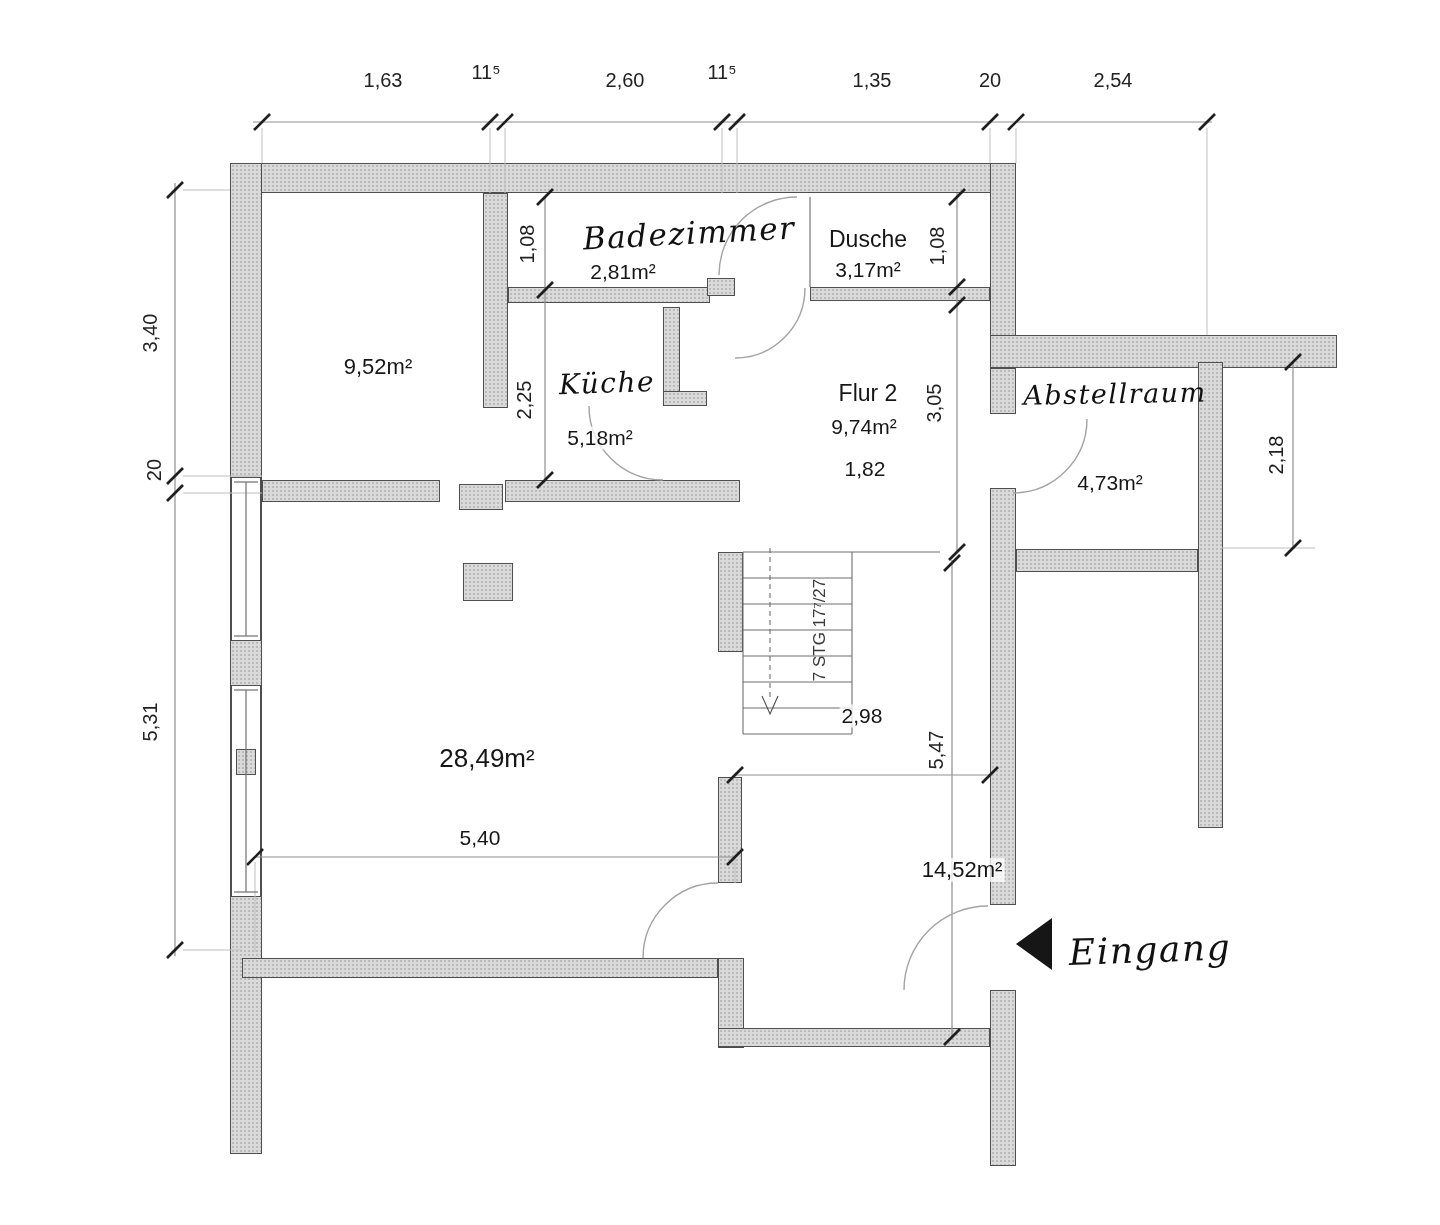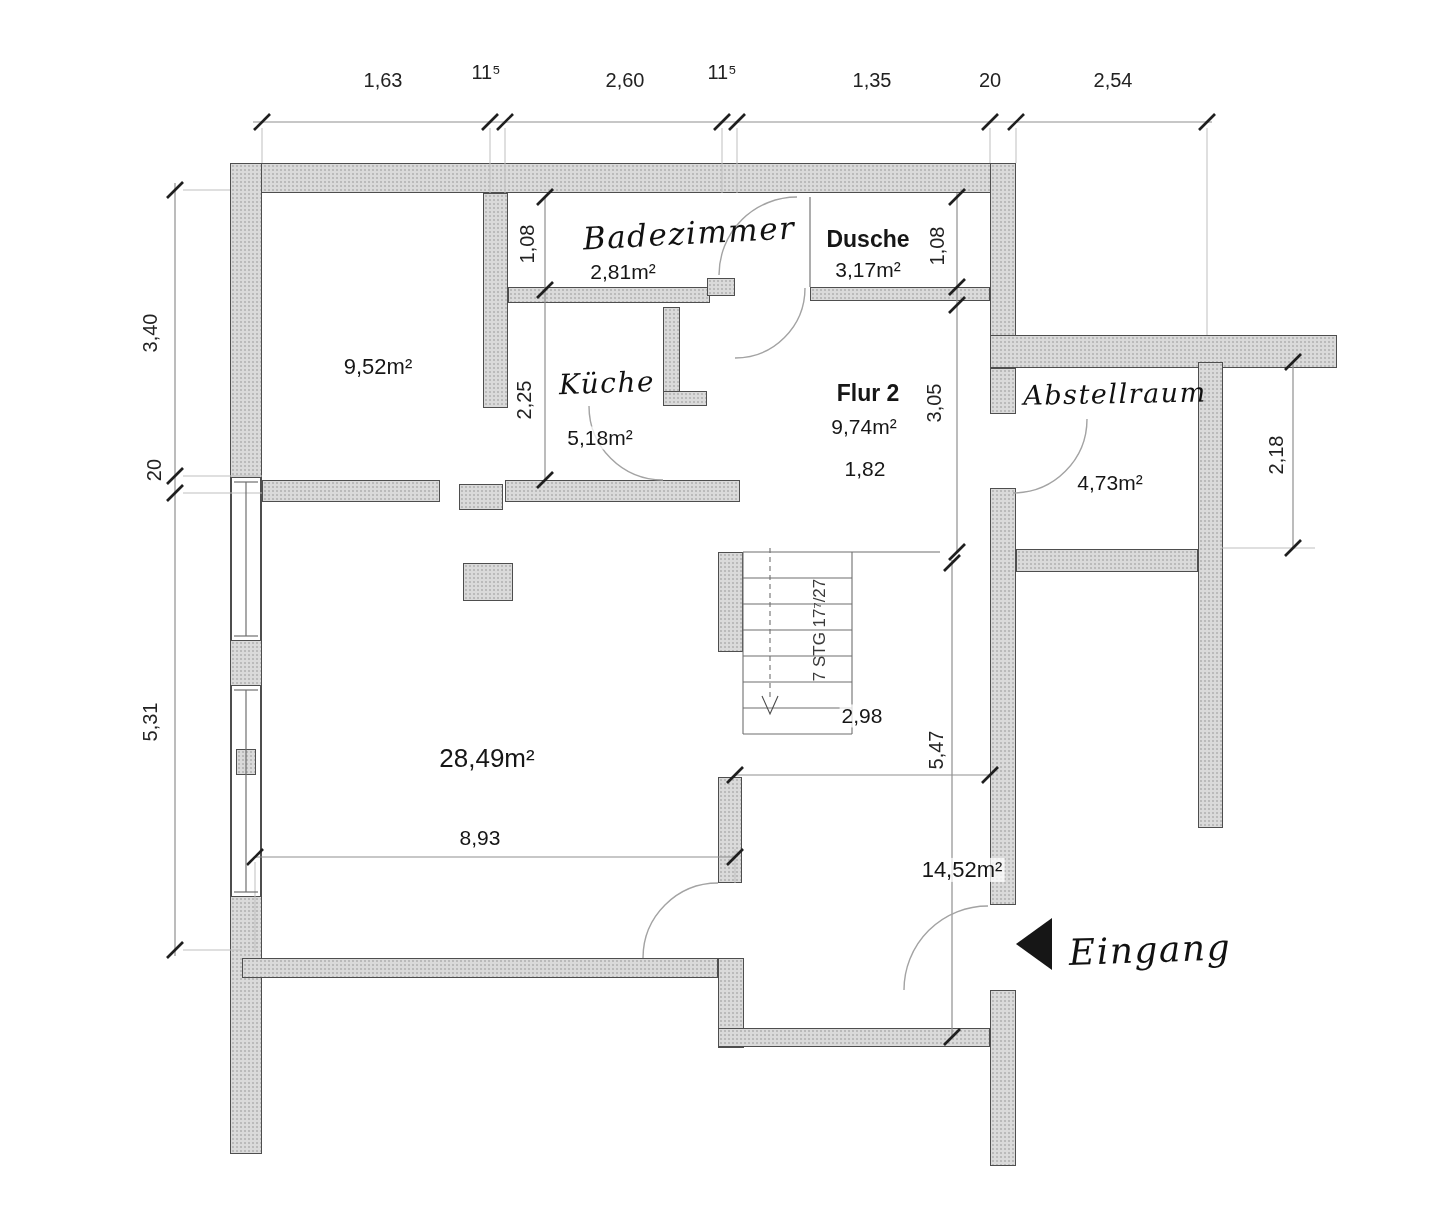--- a/index.html
+++ b/index.html
@@ -10,21 +10,21 @@
   #plan{position:relative;width:1440px;height:1225px;background:#ffffff;overflow:hidden;
         font-family:"Liberation Sans",sans-serif;}
   .wall{position:absolute;box-sizing:border-box;background-color:var(--wall-fill);
         background-image:radial-gradient(#b9b9b9 0.7px, transparent 0.9px);
         background-size:4px 4px;border:1px solid var(--wall-edge);}
   .win{position:absolute;box-sizing:border-box;background:#ffffff;
        border-left:2px solid var(--wall-edge);border-right:2px solid var(--wall-edge);}
   .lbl{position:absolute;color:var(--ink);white-space:nowrap;
        transform:translate(-50%,-50%);font-size:21px;background:rgba(255,255,255,0.75);
        padding:0 2px;line-height:1.1;}
-  .bold{font-weight:bold;font-size:23px;}
+  .bold{font-weight:normal;font-size:23px;}
   .dim{font-size:20px;color:#222;}
   .rot{transform:translate(-50%,-50%) rotate(-90deg);}
   .hand{font-family:"DejaVu Serif","Liberation Serif",serif;font-style:italic;
         letter-spacing:1.5px;background:transparent;color:#111;}
   svg{position:absolute;left:0;top:0;pointer-events:none;}
 </style>
 </head>
 <body>
 
 <div id="plan">
@@ -183,21 +183,21 @@
   <div class="lbl" style="left:868px;top:270px">3,17m²</div>
   <div class="lbl" style="left:378px;top:367px;font-size:22px">9,52m²</div>
   <div class="lbl hand" style="left:607px;top:384px;font-size:28px;transform:translate(-50%,-50%) rotate(-2deg)">Küche</div>
   <div class="lbl" style="left:600px;top:438px">5,18m²</div>
   <div class="lbl bold" style="left:868px;top:394px">Flur 2</div>
   <div class="lbl" style="left:864px;top:427px">9,74m²</div>
   <div class="lbl" style="left:865px;top:469px">1,82</div>
   <div class="lbl hand" style="left:1115px;top:394px;font-size:27px;transform:translate(-50%,-50%) rotate(-1deg)">Abstellraum</div>
   <div class="lbl" style="left:1110px;top:483px">4,73m²</div>
   <div class="lbl" style="left:487px;top:758px;font-size:26px">28,49m²</div>
-  <div class="lbl" style="left:480px;top:838px">8,93</div>
+  <div class="lbl" style="left:480px;top:838px">5,40</div>
   <div class="lbl" style="left:862px;top:716px">2,98</div>
   <div class="lbl" style="left:962px;top:870px;font-size:22px">14,52m²</div>
 
   <div class="lbl rot" style="left:820px;top:630px;font-size:17px;background:transparent;color:#3a3a3a">7 STG 17⁷/27</div>
 
   <div class="lbl hand" style="left:1150px;top:950px;font-size:36px;transform:translate(-50%,-50%) rotate(-2deg)">Eingang</div>
 
 </div>
 
 </body></html>

